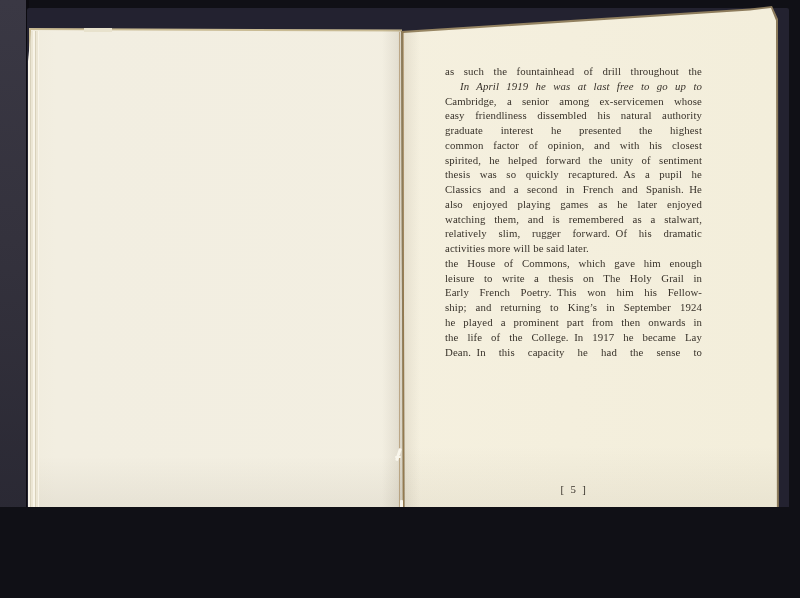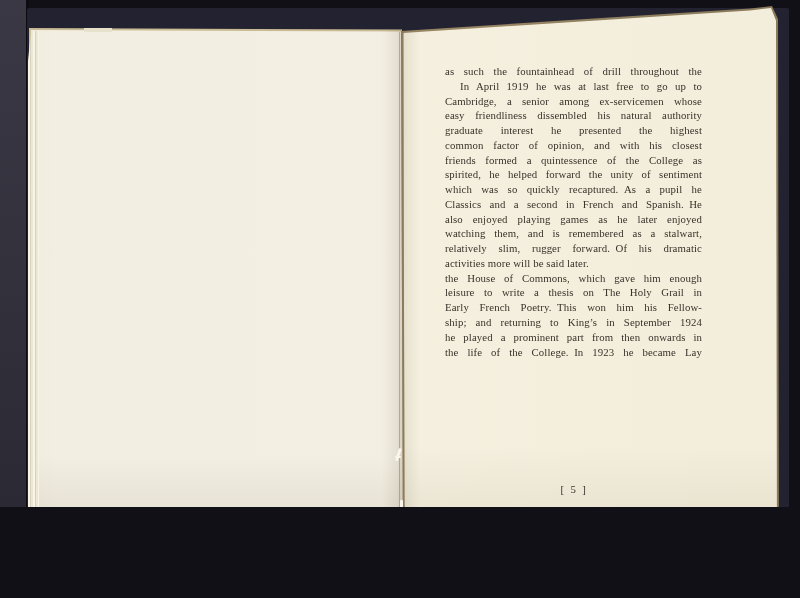--- a/index.html
+++ b/index.html
@@ -39,21 +39,21 @@
   .thread.knot{left:397px;top:448px;width:2.5px;height:13px;transform:rotate(18deg);}
   .thread.fleck{left:395px;top:456px;width:6px;height:2px;}
   .thread.d1{left:400px;top:500px;width:2.5px;height:14px;}
   .thread.d2{left:400.5px;top:518px;width:2.5px;height:15px;}
   
   .textcol{position:absolute;left:445px;top:64px;width:257px;
       font-size:10.8px;line-height:14.78px;color:#38322a;letter-spacing:0.1px;}
   .para{margin:0;}
   .line{height:14.78px;overflow:visible;}
   .jl{text-align:justify;text-align-last:justify;}
-  .ind{text-indent:15px;}
+  .ind{text-indent:15px;font-style:italic;}
   .folio{position:absolute;left:445px;top:483px;width:257px;text-align:center;
       font-size:10.8px;color:#38322a;letter-spacing:0.5px;}
 </style>
 </head>
 <body>
 
 <div class="stage">
   <div class="side-strip"></div>
   <div class="cover"></div>
   <div class="bg-bottom"></div>
@@ -77,32 +77,32 @@
   <div class="textcol">
       <div class="para">
         <div class="line jl">as such the fountainhead of drill throughout the</div>
       </div>
       <div class="para">
         <div class="line jl ind">In April 1919 he was at last free to go up to</div>
         <div class="line jl">Cambridge, a senior among ex-servicemen whose</div>
         <div class="line jl">easy friendliness dissembled his natural authority</div>
         <div class="line jl">graduate interest he presented the highest</div>
         <div class="line jl">common factor of opinion, and with his closest</div>
-        <div class="line jl">friends formed a quintessence of the College as</div>
         <div class="line jl">spirited, he helped forward the unity of sentiment</div>
-        <div class="line jl">which was so quickly recaptured. As a pupil he</div>
+        <div class="line jl">thesis was so quickly recaptured. As a pupil he</div>
         <div class="line jl">Classics and a second in French and Spanish. He</div>
         <div class="line jl">also enjoyed playing games as he later enjoyed</div>
         <div class="line jl">watching them, and is remembered as a stalwart,</div>
         <div class="line jl">relatively slim, rugger forward. Of his dramatic</div>
         <div class="line">activities more will be said later.</div>
       </div>
       <div class="para">
         <div class="line jl">the House of Commons, which gave him enough</div>
         <div class="line jl">leisure to write a thesis on The Holy Grail in</div>
         <div class="line jl">Early French Poetry. This won him his Fellow-</div>
         <div class="line jl">ship; and returning to King’s in September 1924</div>
         <div class="line jl">he played a prominent part from then onwards in</div>
-        <div class="line jl">the life of the College. In 1923 he became Lay</div>
+        <div class="line jl">the life of the College. In 1917 he became Lay</div>
+        <div class="line jl">Dean. In this capacity he had the sense to</div>
       </div>
     </div>
   <div class="folio">[ 5 ]</div>
 </div>
 
 </body></html>

